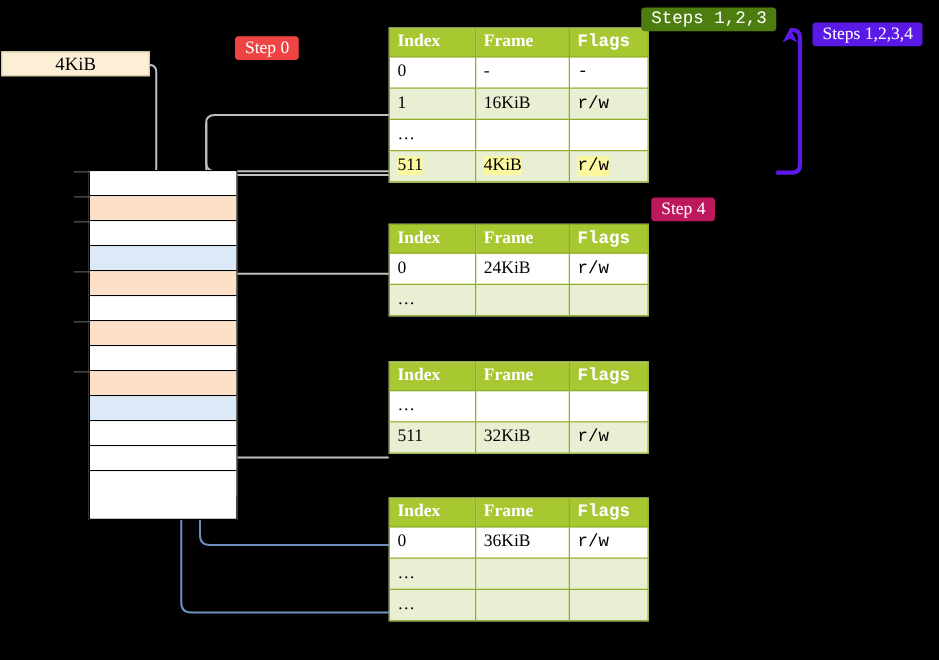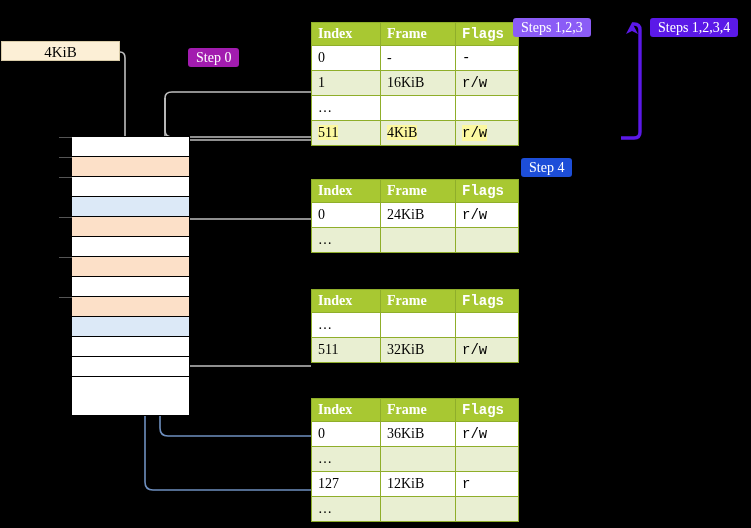--- a/index.html
+++ b/index.html
@@ -270,33 +270,28 @@
           <tr class="plain">
             <td class="colA">0</td>
             <td class="colB">36KiB</td>
             <td class="colC">r/w</td>
           </tr>
           <tr class="alt">
             <td class="colA">…</td>
             <td class="colB"></td>
             <td class="colC"></td>
           </tr>
-          <tr class="plain">
-            <td class="colA">127</td>
-            <td class="colB">12KiB</td>
-            <td class="colC">r</td>
-          </tr>
           <tr class="alt">
             <td class="colA">…</td>
             <td class="colB"></td>
             <td class="colC"></td>
           </tr>
         </tbody>
       </table>
     </div>
   <div id="badges-host">
-      <div class="badge" style="left: 188px; top: 48px; background: #a21caf;">Step 0</div>
-      <div class="badge" style="left: 513px; top: 18px; background: #8b5cf6;">Steps 1,2,3</div>
+      <div class="badge" style="left: 188px; top: 29px; background: #ef4444;">Step 0</div>
+      <div class="badge" style="left: 513px; top: 6px; background: #4d7c0f; font-family: Liberation Mono, monospace;">Steps 1,2,3</div>
       <div class="badge" style="left: 650px; top: 18px; background: rgb(91, 25, 232);">Steps 1,2,3,4</div>
-      <div class="badge" style="left: 521px; top: 158px; background: #1d4ed8;">Step 4</div>
+      <div class="badge" style="left: 521px; top: 158px; background: #be185d;">Step 4</div>
     </div>
 
 </div>
 
 </body></html>

